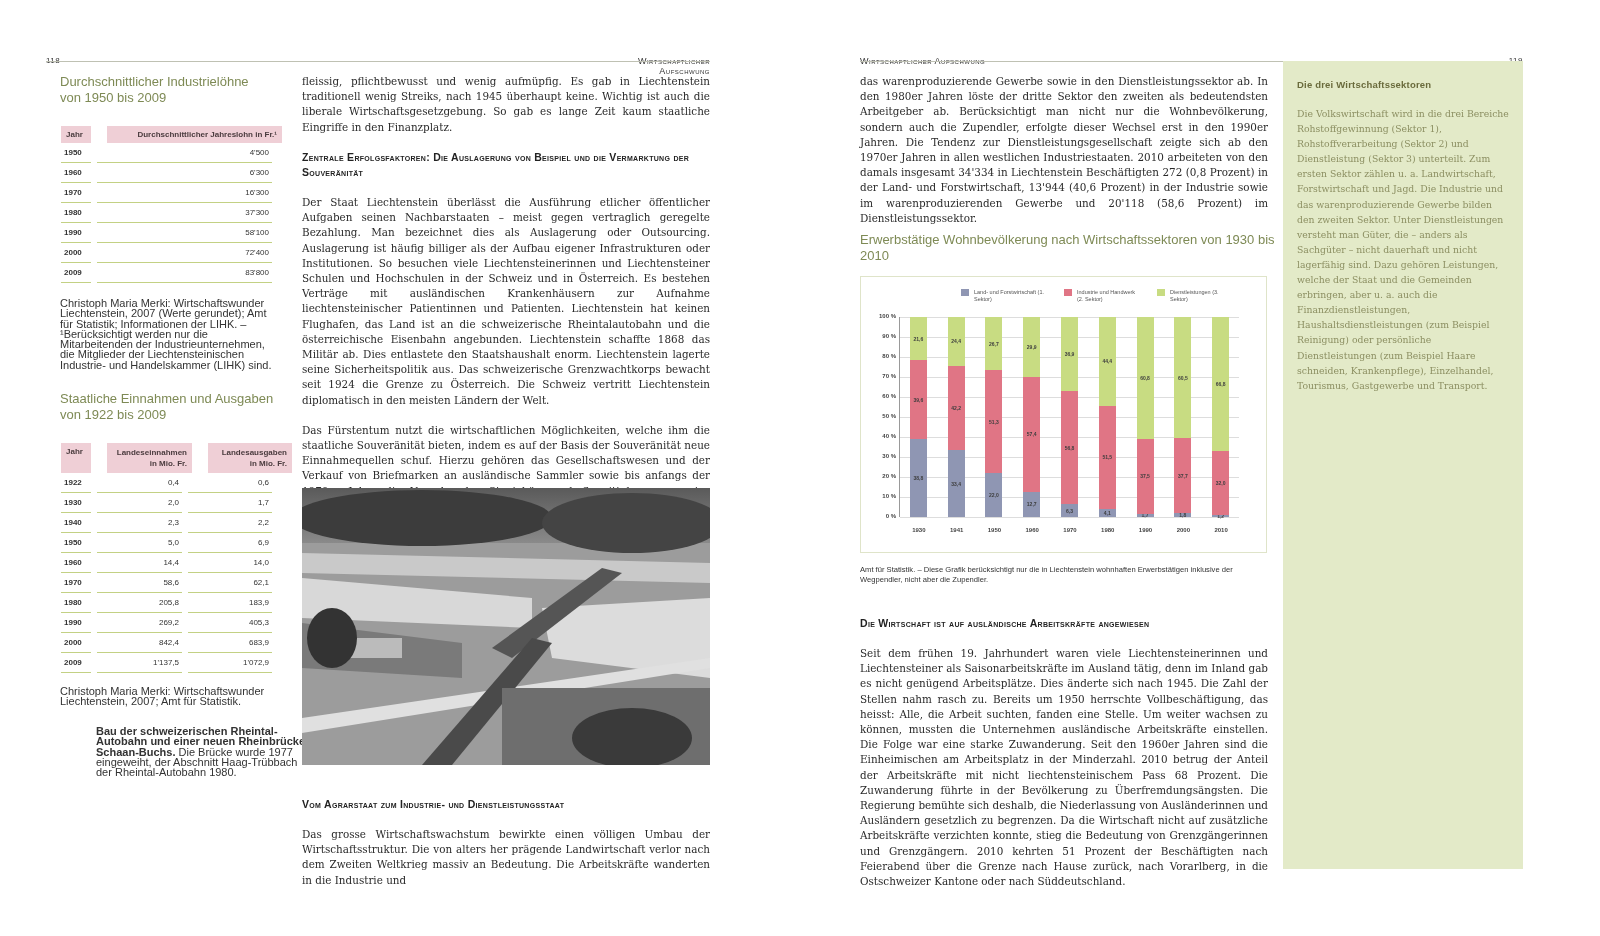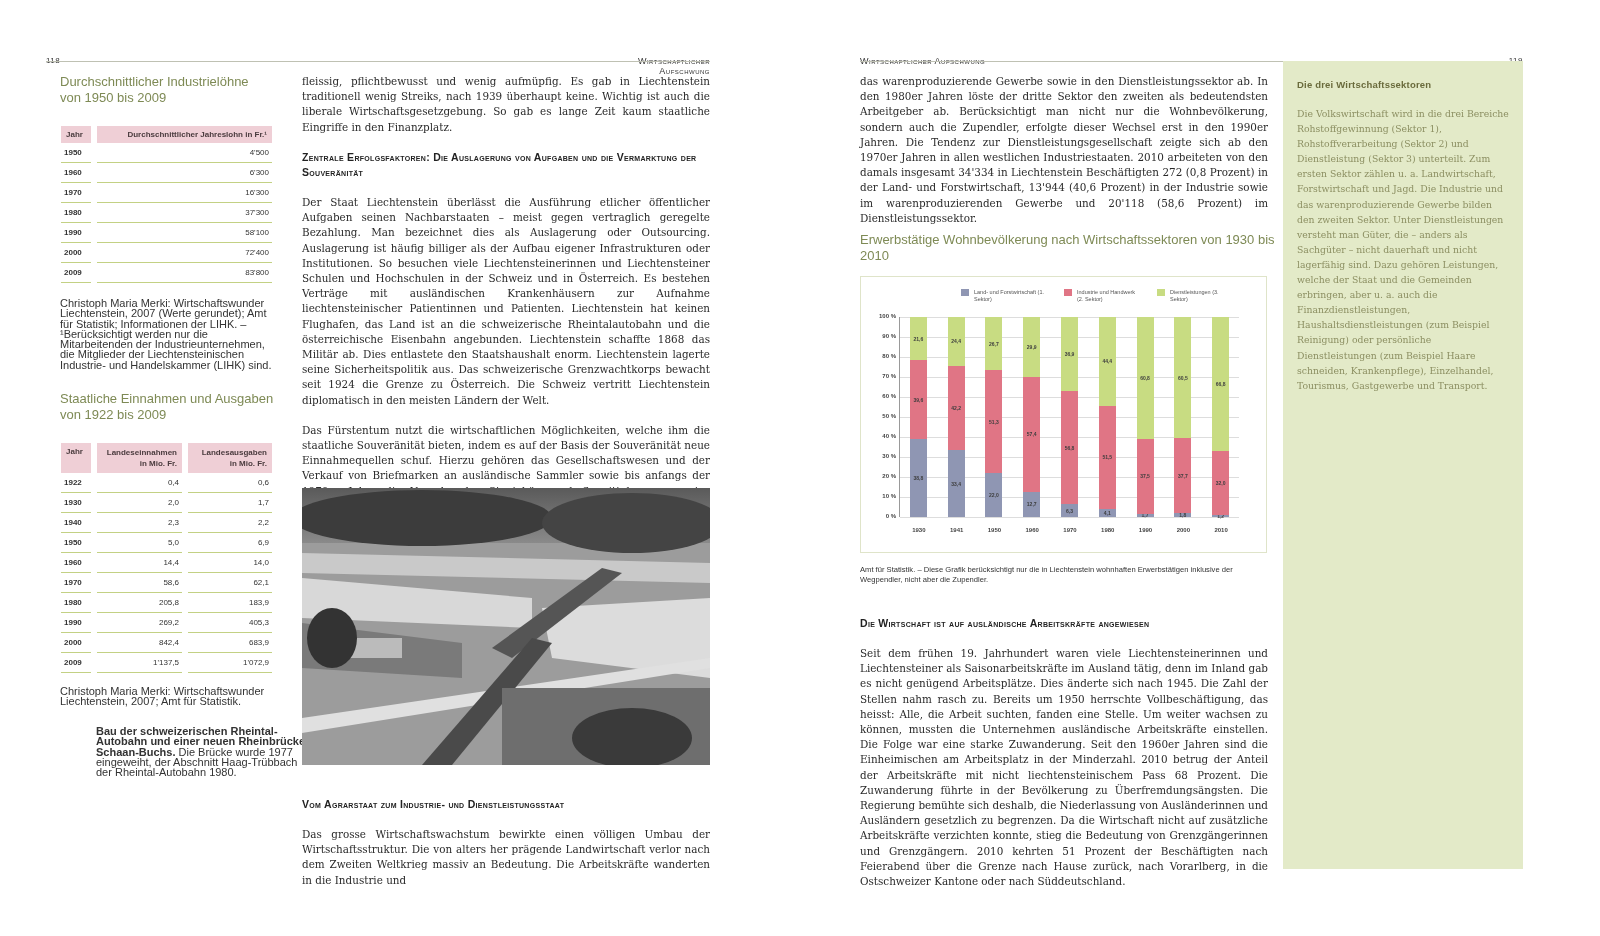--- a/index.html
+++ b/index.html
@@ -6,21 +6,21 @@
   html, body { width: 1600px; height: 936px; background: #ffffff; overflow: hidden; }
   body { position: relative; font-family: "DejaVu Serif", serif; color: #222; }
 
   .runhead { position: absolute; top: 46px; height: 14px; font-family: "Liberation Sans", sans-serif; font-size: 8px; color: #333; letter-spacing: 0.5px; margin-top: 10px; }
   .runhead .caps { font-variant: small-caps; font-size: 9px; }
   .rule { position: absolute; top: 61px; height: 1px; background: #bfc1b3; }
   .green-title { font-family: "Liberation Sans", sans-serif; font-size: 13px; color: #7e8a55; line-height: 16px; }
 
   
   .tbl { position: absolute; left: 61px; font-family: "Liberation Sans", sans-serif; font-size: 8px; color: #333; }
-  .tbl .hdr { display: flex; gap: 6px; }
+  .tbl .hdr { display: flex; gap: 16px; }
   .tbl .hdr div { background: #efcfd6; padding: 4px 5px; font-weight: bold; color: #4a3b3e; }
   .tbl .row { display: flex; gap: 6px; height: 20px; align-items: center; font-weight: bold; }
   .tbl .row div { height: 20px; line-height: 20px; border-bottom: 1.5px solid #c3d184; padding: 0 3px; }
   .tbl .r { text-align: right; font-weight: normal; }
 
   .note { position: absolute; font-family: "Liberation Sans", sans-serif; font-size: 11px; color: #333; line-height: 10.3px; }
 
   .body-text { position: absolute; font-size: 10.4px; line-height: 15.2px; text-align: justify; color: #2a2a2a; }
   .body-text p { margin-bottom: 15px; }
   .hd { position: absolute; font-family: "Liberation Sans", sans-serif; font-weight: bold; font-size: 10.5px; font-variant: small-caps; letter-spacing: 0.3px; color: #222; line-height: 15px; }
@@ -159,24 +159,24 @@
     </div>
 </div>
 
 <div class="note" style="left:60px; top:686px; width:215px;">Christoph Maria Merki: Wirtschaftswunder Liechtenstein, 2007; Amt für Statistik.</div>
 
 <div class="note" style="left:60px; top:726px; width:215px;margin-left:36px;">
   <b>Bau der schweizerischen Rheintal-Autobahn und einer neuen Rheinbrücke Schaan-Buchs.</b><span> Die Brücke wurde 1977 eingeweiht, der Abschnitt Haag-Trübbach der Rheintal-Autobahn 1980.</span>
 </div>
 
 <div class="body-text" style="left:302px; top:74px; width:408px;">
-    <p>fleissig, pflichtbewusst und wenig aufmüpfig. Es gab in Liechtenstein traditionell wenig Streiks, nach 1939 überhaupt keine. Wichtig ist auch die liberale Wirtschaftsgesetzgebung. So gab es lange Zeit kaum staatliche Eingriffe in den Finanzplatz.</p>
-  </div>
-
-<div class="hd" style="left:302px; top:150px; width:408px;">Zentrale Erfolgsfaktoren: Die Auslagerung von Aufgaben und die Vermarktung der Souveränität</div>
+    <p>fleissig, pflichtbewusst und wenig aufmüpfig. Es gab in Liechtenstein traditionell wenig Streiks, nach 1945 überhaupt keine. Wichtig ist auch die liberale Wirtschaftsgesetzgebung. So gab es lange Zeit kaum staatliche Eingriffe in den Finanzplatz.</p>
+  </div>
+
+<div class="hd" style="left:302px; top:150px; width:408px;">Zentrale Erfolgsfaktoren: Die Auslagerung von Beispiel und die Vermarktung der Souveränität</div>
 
 <div class="body-text" style="left:302px; top:195px; width:408px;">
   <p>Der Staat Liechtenstein überlässt die Ausführung etlicher öffentlicher Aufgaben seinen Nachbarstaaten – meist gegen vertraglich geregelte Bezahlung. Man bezeichnet dies als Auslagerung oder Outsourcing. Auslagerung ist häufig billiger als der Aufbau eigener Infrastrukturen oder Institutionen. So besuchen viele Liechtensteinerinnen und Liechtensteiner Schulen und Hochschulen in der Schweiz und in Österreich. Es bestehen Verträge mit ausländischen Krankenhäusern zur Aufnahme liechtensteinischer Patientinnen und Patienten. Liechtenstein hat keinen Flughafen, das Land ist an die schweizerische Rheintalautobahn und die österreichische Eisenbahn angebunden. Liechtenstein schaffte 1868 das Militär ab. Dies entlastete den Staatshaushalt enorm. Liechtenstein lagerte seine Sicherheitspolitik aus. Das schweizerische Grenzwachtkorps bewacht seit 1924 die Grenze zu Österreich. Die Schweiz vertritt Liechtenstein diplomatisch in den meisten Ländern der Welt.</p>
   <p>Das Fürstentum nutzt die wirtschaftlichen Möglichkeiten, welche ihm die staatliche Souveränität bieten, indem es auf der Basis der Souveränität neue Einnahmequellen schuf. Hierzu gehören das Gesellschaftswesen und der Verkauf von Briefmarken an ausländische Sammler sowie bis anfangs der 1970er Jahre die Vergabe der Staatsbürgerschaft mittels sogenannter Finanzeinbürgerungen.</p>
 </div>
 
 <div class="photo">
   <svg width="408" height="277" viewBox="0 0 408 277">
     <defs>
       <linearGradient id="sky" x1="0" y1="0" x2="0" y2="1">

